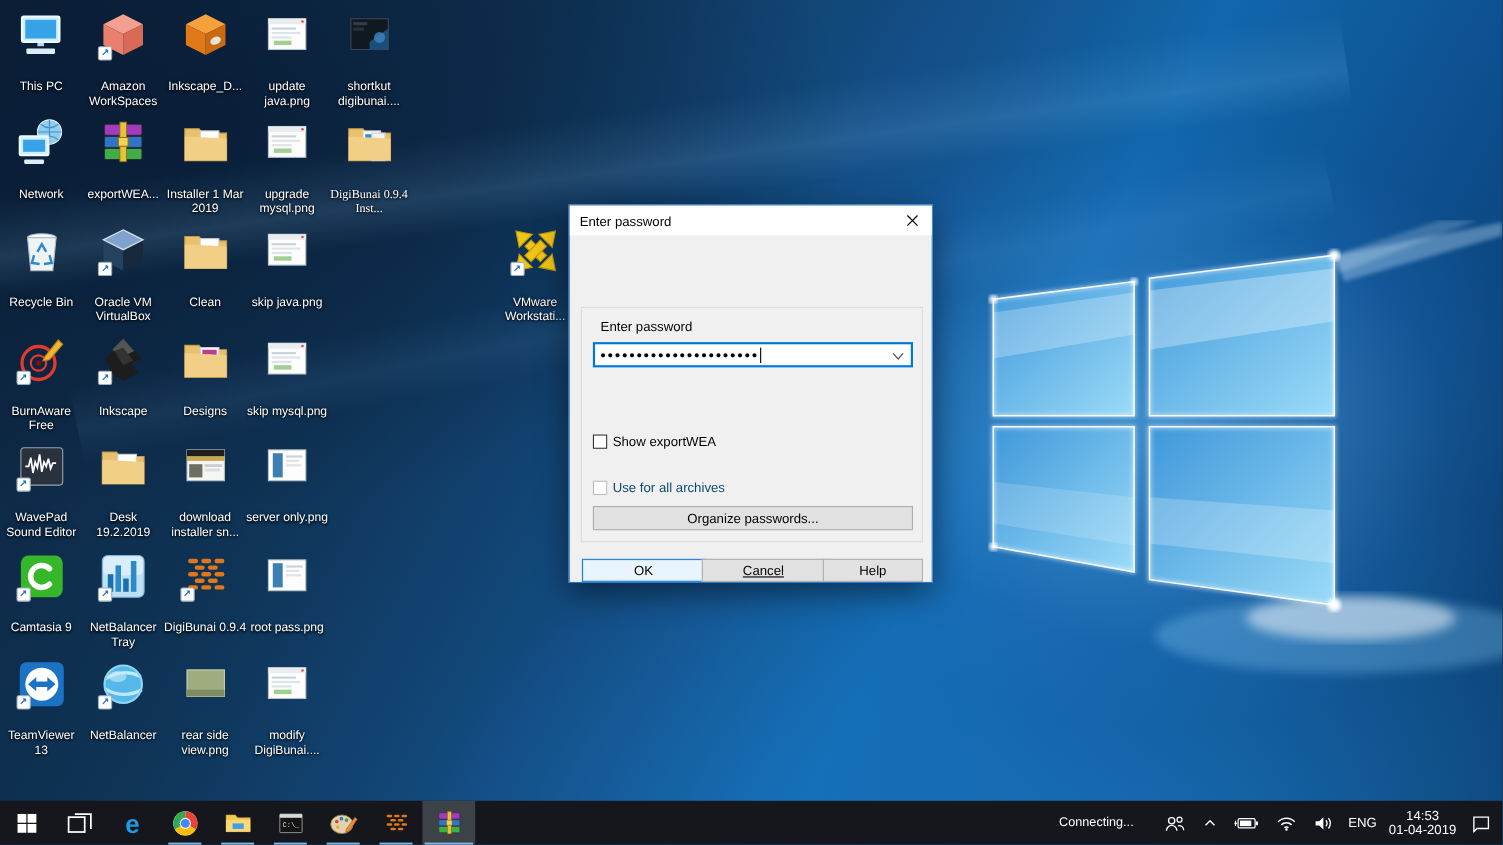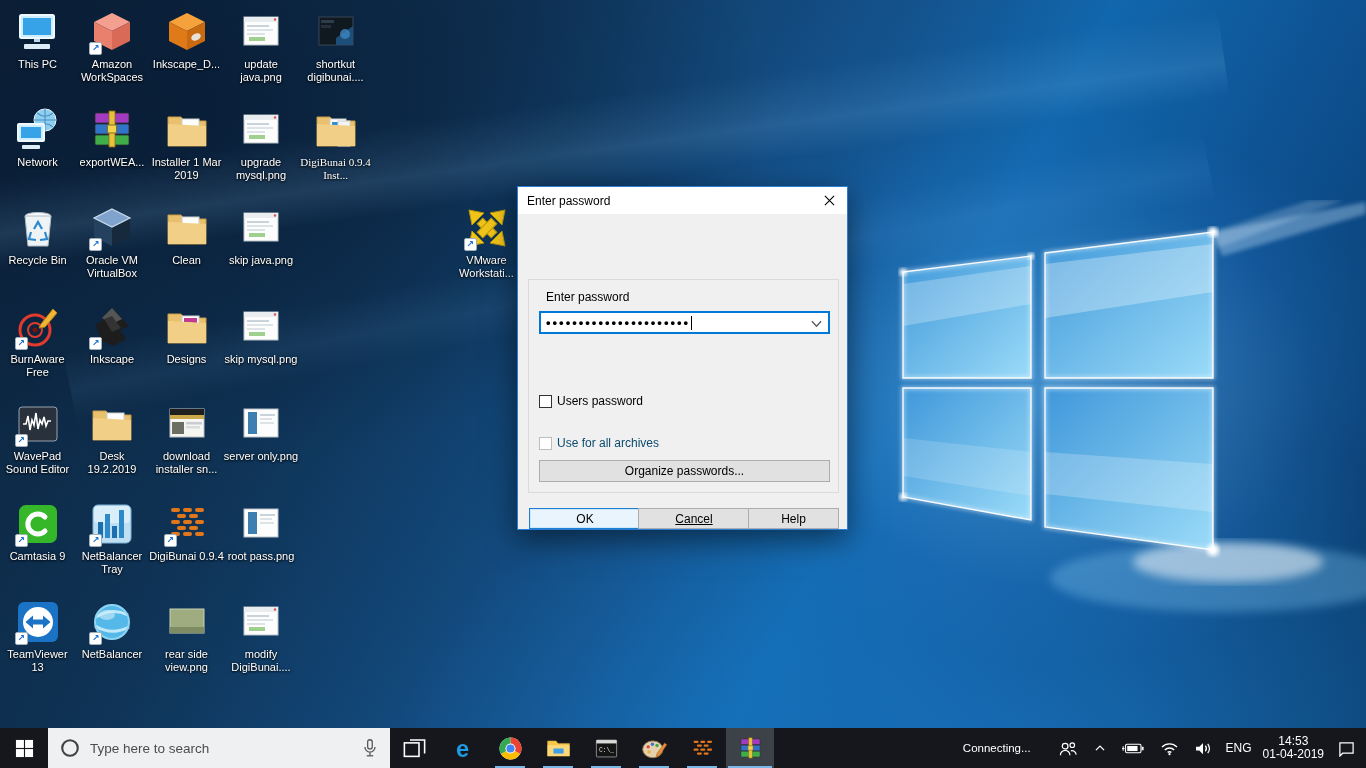--- a/index.html
+++ b/index.html
@@ -18,21 +18,21 @@
   .ray1 { left:-60px; top:30px; width:1290px; height:230px; transform:rotate(-8deg);
     background:linear-gradient(to bottom, transparent 30%, rgba(150,210,255,.10) 48%, rgba(150,210,255,.14) 53%, transparent 68%); }
   .ray2 { left:60px; top:150px; width:1160px; height:260px; transform:rotate(-11deg);
     background:linear-gradient(to bottom, transparent 35%, rgba(130,195,250,.08) 50%, transparent 62%); }
   .logo-svg { position:absolute; left:880px; top:200px; width:486px; height:420px; pointer-events:none; }
 
   
   .desk-icon { position:absolute; width:75px; text-align:center; cursor:pointer; }
   .icon-img { width:48px; height:48px; margin:0 auto; position:relative; }
   .icon-img svg { width:100%; height:100%; display:block; }
-  .icon-label { margin-top:2px; font-size:11px; line-height:13px; color:#fff;
+  .icon-label { margin-top:17px; font-size:11px; line-height:13px; color:#fff;
     text-shadow:0 1px 2px rgba(0,0,0,.9), 0 0 3px rgba(0,0,0,.55); word-wrap:break-word; }
   .sc { position:absolute; left:1px; bottom:1px; width:13px; height:13px; background:#fff;
     border:1px solid #9fb0bc; border-radius:2px; font-size:9px; font-weight:bold; color:#1b6fd0;
     display:flex; align-items:center; justify-content:center; line-height:1; }
 
   
   .dialog { position:absolute; left:517px; top:186px; width:331px; height:344px;
     background:#f0f0f0; border:1px solid #2b7cd3; box-shadow:0 10px 28px rgba(0,0,0,.5); z-index:20; font-size:12px; color:#000; }
   .dlg-title { height:27px; background:#fff; display:flex; align-items:center; padding-left:9px; font-size:12px; }
   .dlg-close { margin-left:auto; width:36px; height:27px; display:flex; align-items:center; justify-content:center; cursor:pointer; }
@@ -537,21 +537,21 @@
     <div class="gb-label">Enter password</div>
     <div class="combo">
       <span class="pw-dots">••••••••••••••••••••••</span>
         <span class="caret"></span>
       <svg class="chev" viewBox="0 0 12 8">
           <polyline points="1,1 6,6.5 11,1" fill="none" stroke="#5a5a5a" stroke-width="1.4"></polyline>
         </svg>
     </div>
     <div class="chk-row" style="top:114px">
       <span class="chk"></span>
-      <span>Users password</span>
+      <span>Show exportWEA</span>
     </div>
     <div class="chk-row disabled" style="top:156px">
       <span class="chk"></span>
       <span>Use for all archives</span>
     </div>
     <div class="btn organize">Organize passwords...</div>
   </div>
   <div class="btn dlg-btn btn-ok">OK</div>
   <div class="btn dlg-btn btn-cancel">Cancel</div>
   <div class="btn dlg-btn btn-help">Help</div>
@@ -559,32 +559,20 @@
 
 <div class="taskbar">
   <div class="tb-start">
     <svg width="19" height="19" viewBox="0 0 20 20">
       <g fill="#fff">
           <rect x="1" y="1" width="8.4" height="8.4"></rect>
           <rect x="10.6" y="1" width="8.4" height="8.4"></rect>
           <rect x="1" y="10.6" width="8.4" height="8.4"></rect>
           <rect x="10.6" y="10.6" width="8.4" height="8.4"></rect>
         </g>
-    </svg>
-  </div>
-  <div class="tb-search">
-    <svg width="22" height="22" viewBox="0 0 24 24">
-        <circle cx="12" cy="12" r="8.5" fill="none" stroke="#424242" stroke-width="2.3"></circle>
-      </svg>
-    <input type="text" placeholder="Type here to search" style="">
-    <svg width="19" height="22" viewBox="0 0 20 24">
-      <rect x="8" y="3" width="5" height="10" rx="2.5" fill="none" stroke="#555" stroke-width="1.4"></rect>
-      <path d="M5,11 a5.5,5.5 0 0 0 11,0" fill="none" stroke="#555" stroke-width="1.4"></path>
-      <line x1="10.5" y1="17" x2="10.5" y2="20" stroke="#555" stroke-width="1.4"></line>
-      <line x1="7" y1="20.5" x2="14" y2="20.5" stroke="#555" stroke-width="1.4"></line>
     </svg>
   </div>
   <div class="tb-slot">
     <svg viewBox="0 0 24 24">
       <rect x="3" y="7" width="13" height="12" fill="none" stroke="#fff" stroke-width="1.4"></rect>
       <path d="M8,4.5 h13 v12" fill="none" stroke="#fff" stroke-width="1.4"></path>
     </svg>
   </div>
   <div id="tb-apps" style="display:flex">
       <div class="tb-slot">

